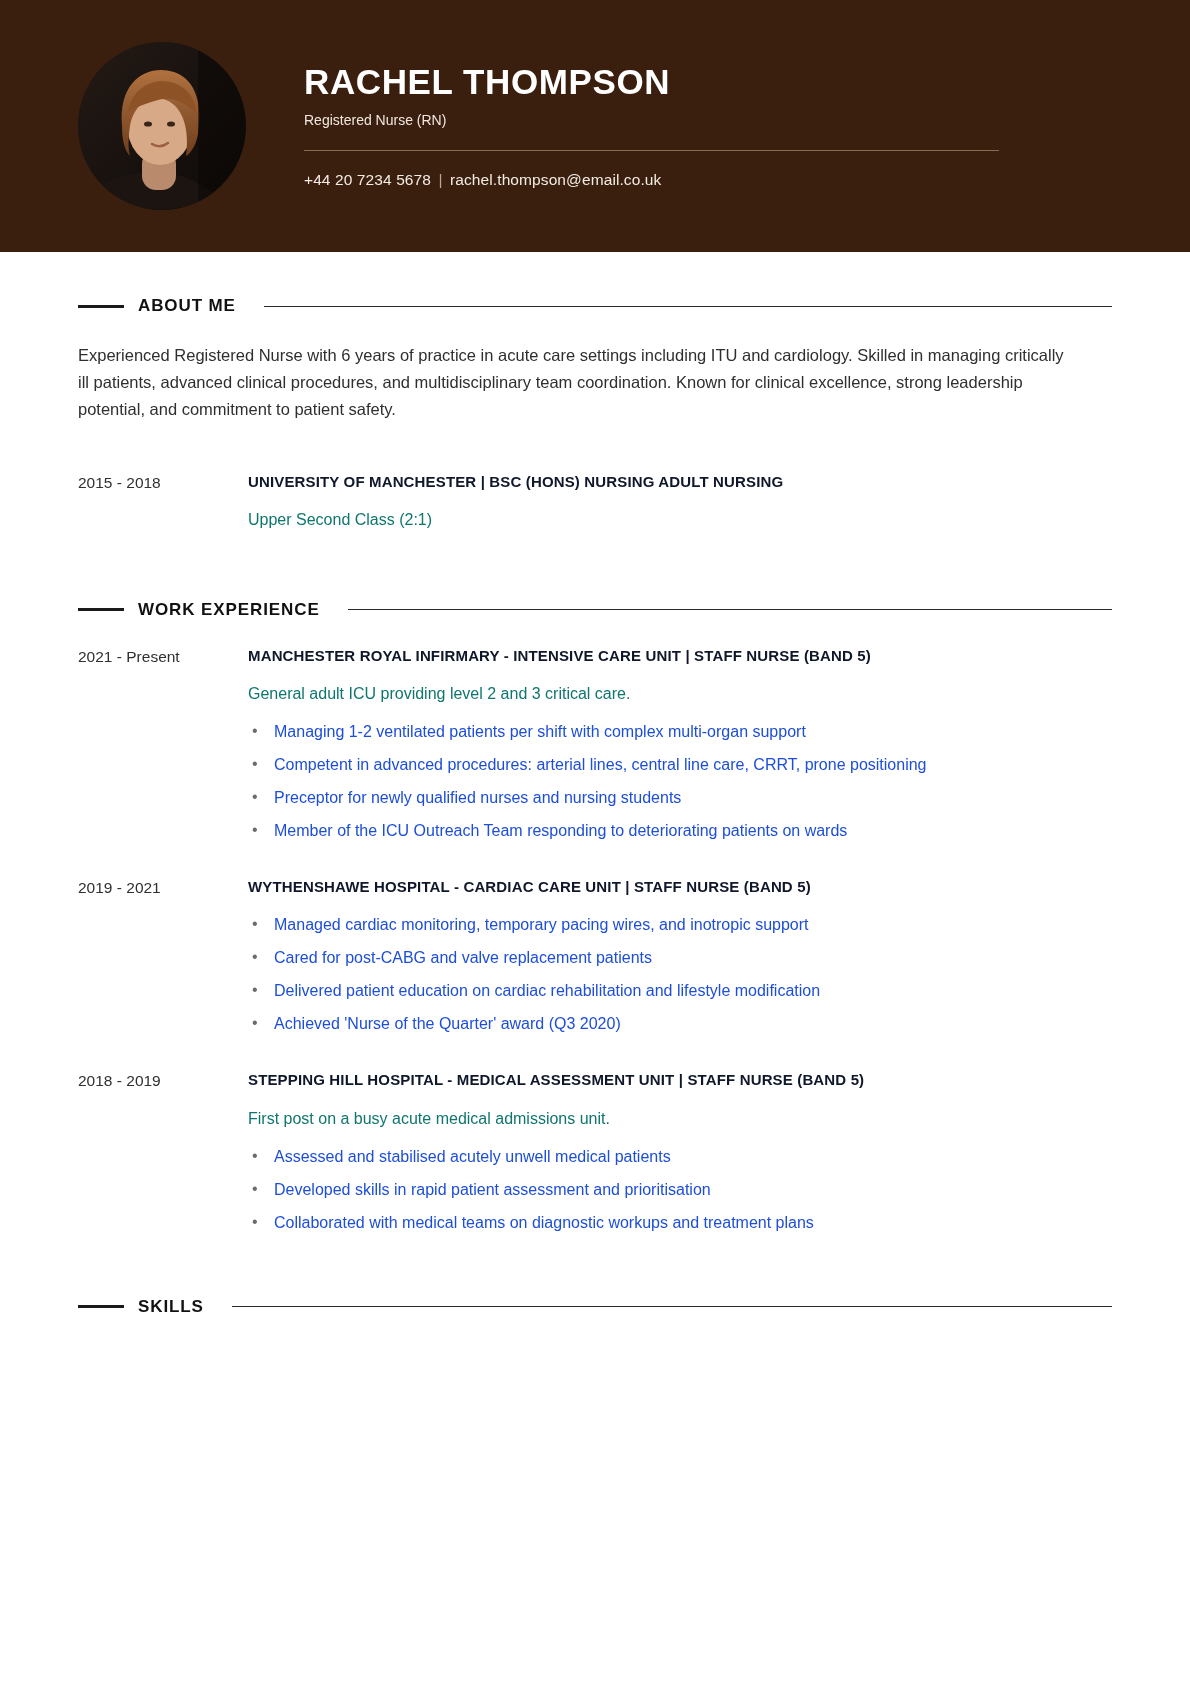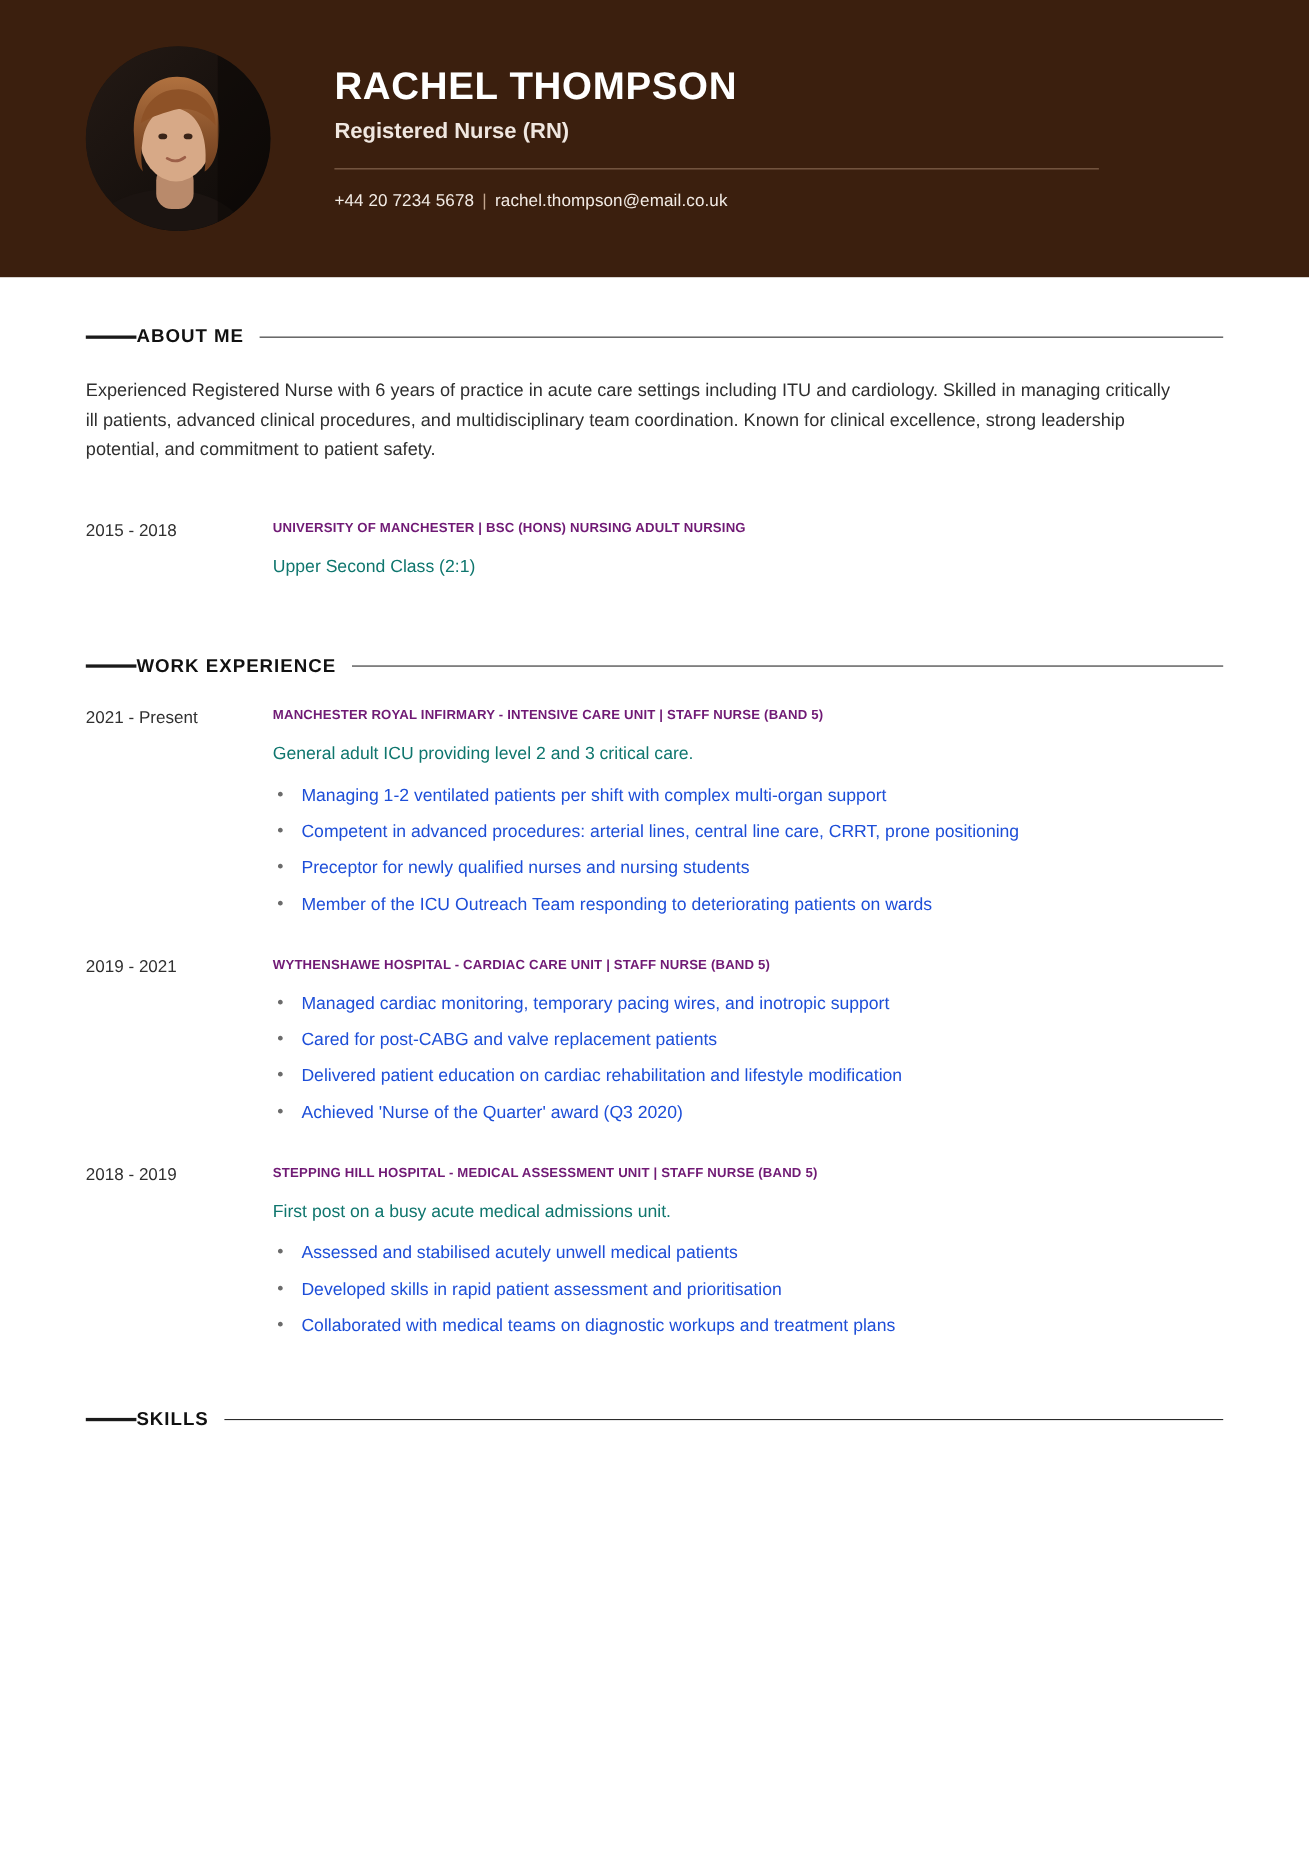--- a/index.html
+++ b/index.html
@@ -49,24 +49,24 @@
   }
   .name {
     font-size: 35px;
     font-weight: bold;
     letter-spacing: 0.6px;
     color: #ffffff;
     margin: 0 0 10px 0;
     line-height: 1.1;
   }
   .role {
-    font-size: 20px;
+    font-size: 14px;
     color: #f0e7e0;
     margin: 0 0 22px 0;
-    font-weight: bold;
+    font-weight: normal;
   }
   .header-rule {
     height: 1px;
     background: #8a6a53;
     width: 695px;
     margin-bottom: 20px;
   }
   .contact {
     font-size: 15.5px;
     color: #f3ece6;
@@ -75,20 +75,21 @@
   .contact .sep { color: #c3a58e; padding: 0 3px; }
 
   
   .content {
     padding: 44px 78px 60px 78px;
   }
 
   .section-head {
     display: flex;
     align-items: center;
+    gap: 14px;
     margin-bottom: 26px;
   }
   .section-head .dash {
     width: 46px;
     height: 3px;
     background: #1a1a1a;
     flex: 0 0 auto;
   }
   .section-head .stitle {
     font-size: 17px;
@@ -120,23 +121,23 @@
   .entry:last-child { margin-bottom: 0; }
   .entry-date {
     width: 170px;
     flex: 0 0 170px;
     font-size: 15.5px;
     color: #303030;
     padding-top: 2px;
   }
   .entry-main { flex: 1 1 auto; }
   .entry-title {
-    font-size: 12px;
+    font-size: 15px;
     font-weight: bold;
-    color: #701a75;
+    color: #0f172a;
     letter-spacing: 0.15px;
     margin-bottom: 16px;
     line-height: 1.35;
   }
   .entry-sub {
     font-size: 16px;
     color: #0f766e;
     margin-bottom: 14px;
     line-height: 1.5;
   }

